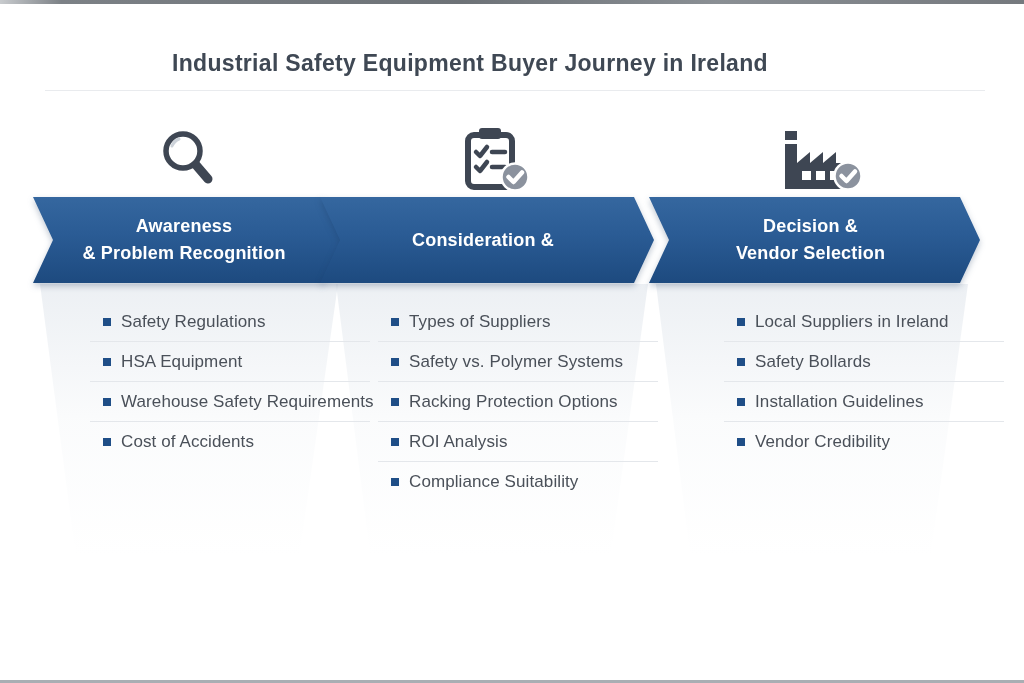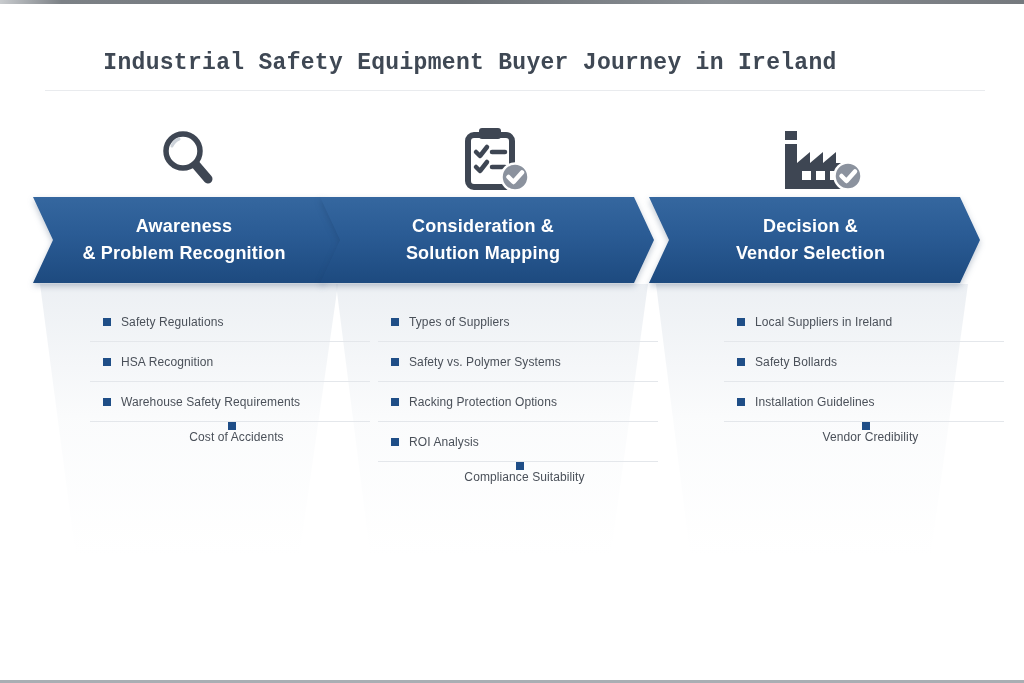--- a/index.html
+++ b/index.html
@@ -8,21 +8,21 @@
     position:relative; width:1024px; height:683px; overflow:hidden;
     background:#ffffff;
     font-family:"Liberation Sans", sans-serif;
   }
   .top-bar { position:absolute; top:0; left:0; width:1024px; height:4px;
     background:linear-gradient(90deg,#c8cbce 0%,#7c8186 6%,#6d7277 45%,#8a8f94 70%,#75797e 100%); }
   .bottom-bar { position:absolute; bottom:0; left:0; width:1024px; height:3px; background:#a9aeb3; }
 
   .page-title {
     position:absolute; top:50px; left:0; width:940px; text-align:center;
-    font-size:23px; font-weight:700; letter-spacing:.3px; color:#3f4854;font-family:Liberation Mono, monospace;
+    font-size:23px; font-weight:700; letter-spacing:.3px; color:#3f4854;
   }
   .title-divider { position:absolute; top:90px; left:45px; width:940px; height:1px; background:#e9ebee; }
 
   
   .wedge { position:absolute; top:284px; height:272px;
     background:linear-gradient(180deg, rgba(221,227,234,.55) 0%, rgba(240,243,246,.30) 50%, rgba(255,255,255,0) 100%); }
   .wedge1 { left:40px;  width:298px; clip-path:polygon(0 0,100% 0,87% 100%,12% 100%); }
   .wedge2 { left:336px; width:312px; clip-path:polygon(0 0,100% 0,88% 100%,11% 100%); }
   .wedge3 { left:656px; width:312px; clip-path:polygon(0 0,100% 0,88% 100%,11% 100%); }
 
@@ -45,23 +45,23 @@
   .band-label { text-align:center; color:#ffffff; font-size:18px; font-weight:700;
     line-height:27px; letter-spacing:.2px; transform:translateX(-4px); }
   .band-label span { display:block; }
 
   .col { position:absolute; top:302px; width:280px; }
   .col1 { left:90px; }
   .col2 { left:378px; }
   .col3 { left:724px; }
   .row { height:40px; display:flex; align-items:center; padding-left:13px;
     border-bottom:1px solid #e4e7eb; }
-  .row:last-child { border-bottom:none;flex-direction:column; }
+  .row:last-child { border-bottom:none; }
   .bullet { width:8px; height:8px; background:#1f4e87; margin-right:10px; flex:0 0 auto; }
-  .row .label { font-size:12px; color:#4a5059; letter-spacing:.1px; white-space:nowrap; }
+  .row .label { font-size:17px; color:#4a5059; letter-spacing:.1px; white-space:nowrap; }
 </style>
 </head>
 <body>
 
 <div class="canvas">
   <div class="top-bar"></div>
 
   <div class="page-title">Industrial Safety Equipment Buyer Journey in Ireland</div>
   <div class="title-divider"></div>
 
@@ -105,41 +105,40 @@
       <div class="band-label">
         <span>Awareness</span>
         <span>&amp; Problem Recognition</span>
       </div>
     </div>
   </div>
   <div class="band-wrap band-wrap2">
     <div class="band">
       <div class="band-label">
         <span>Consideration &amp;</span>
-        <span>Solution Mapping</span>
       </div>
     </div>
   </div>
   <div class="band-wrap band-wrap3">
     <div class="band">
       <div class="band-label">
         <span>Decision &amp;</span>
         <span>Vendor Selection</span>
       </div>
     </div>
   </div>
 
   <div class="col col1">
     <div class="row">
       <span class="bullet"></span>
       <span class="label">Safety Regulations</span>
     </div>
     <div class="row">
       <span class="bullet"></span>
-      <span class="label">HSA Recognition</span>
+      <span class="label">HSA Equipment</span>
     </div>
     <div class="row">
       <span class="bullet"></span>
       <span class="label">Warehouse Safety Requirements</span>
     </div>
     <div class="row">
       <span class="bullet"></span>
       <span class="label">Cost of Accidents</span>
     </div>
   </div>

